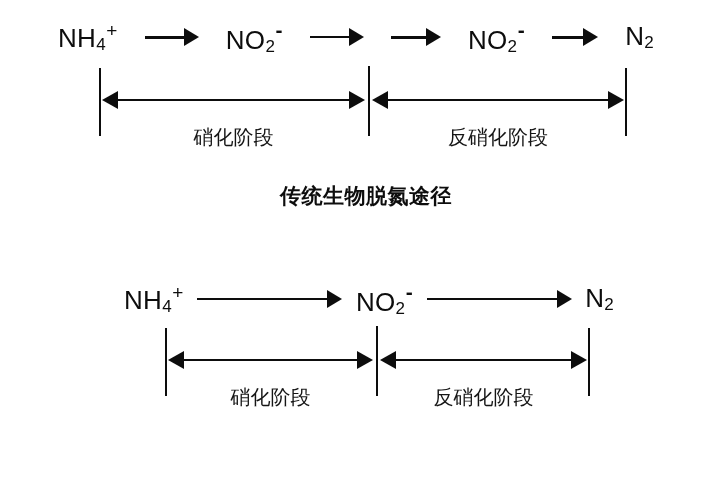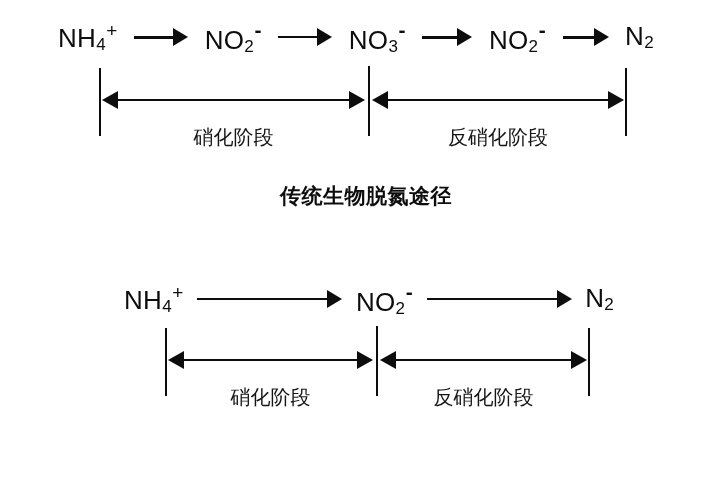--- a/index.html
+++ b/index.html
@@ -150,21 +150,20 @@
       <span class="head"></span>
     </span>
 
     <span class="species"><span>NO</span><span class="sub">2</span><span class="sup-minus">-</span></span>
 
     <span class="rx-arrow thin" style="width:54px;">
       <span class="shaft"></span>
       <span class="head"></span>
     </span>
 
-    <span class="species"><span>NO</span><span class="sub">3</span><span class="sup-minus">-</span></span>
 
     <span class="rx-arrow" style="width:50px;">
       <span class="shaft"></span>
       <span class="head"></span>
     </span>
 
     <span class="species"><span>NO</span><span class="sub">2</span><span class="sup-minus">-</span></span>
 
     <span class="rx-arrow" style="width:46px;">
       <span class="shaft"></span>

